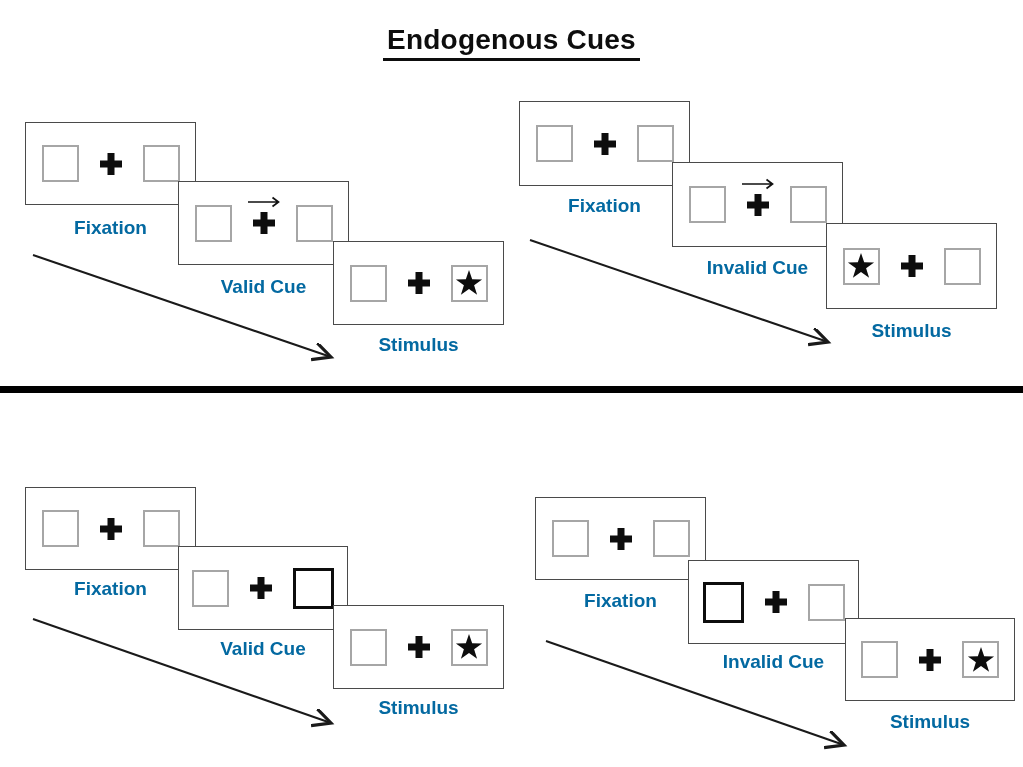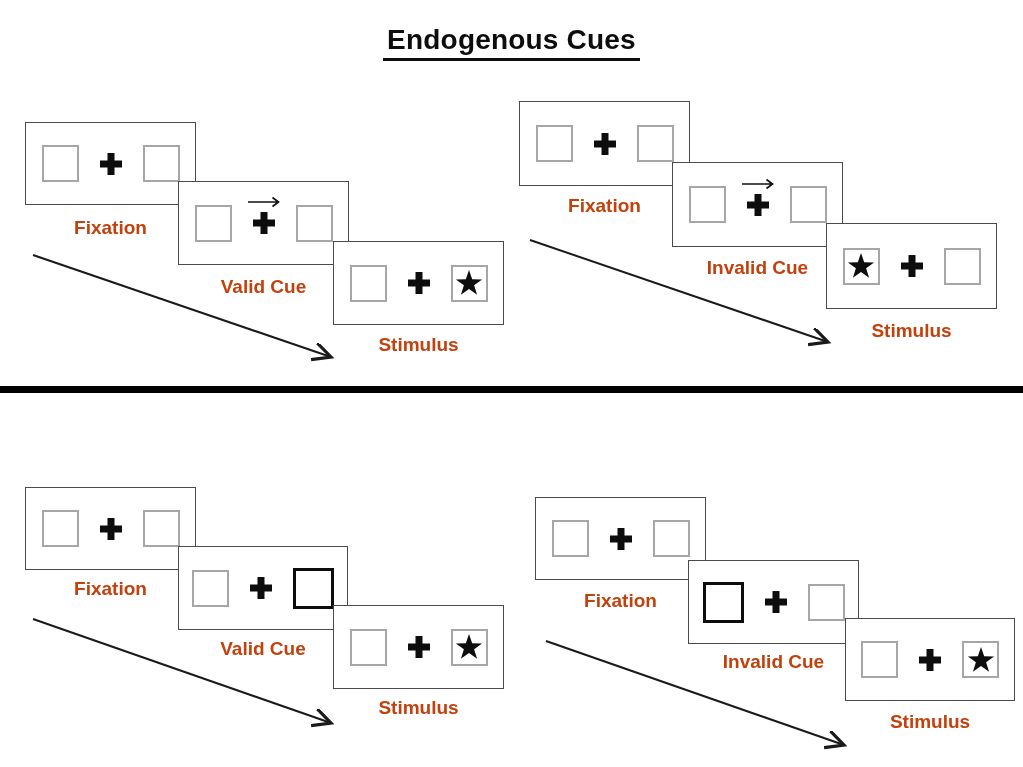--- a/index.html
+++ b/index.html
@@ -31,21 +31,21 @@
   .star-left  .left-box  .star{display:block;}
   .star-right .right-box .star{display:block;}
   .bold-left  .left-box {width:41px;height:41px;border:3px solid #0d0d0d;}
   .bold-right .right-box{width:41px;height:41px;border:3px solid #0d0d0d;}
 
   .center-glyph{position:relative;width:22px;height:22px;flex:none;
     display:flex;align-items:center;justify-content:center;}
   .cue-arrow{position:absolute;left:50%;top:-17px;transform:translateX(-50%);}
 
   .plabel{
-    position:absolute;text-align:center;font-weight:bold;font-size:19px;color:#c2410c;
+    position:absolute;text-align:center;font-weight:bold;font-size:19px;color:#0369a1;
     white-space:nowrap;
   }
   .seq-arrow{position:absolute;}
 </style>
 </head>
 <body>
 
 <div class="stage">
 
   <div class="title" id="title-endo">

